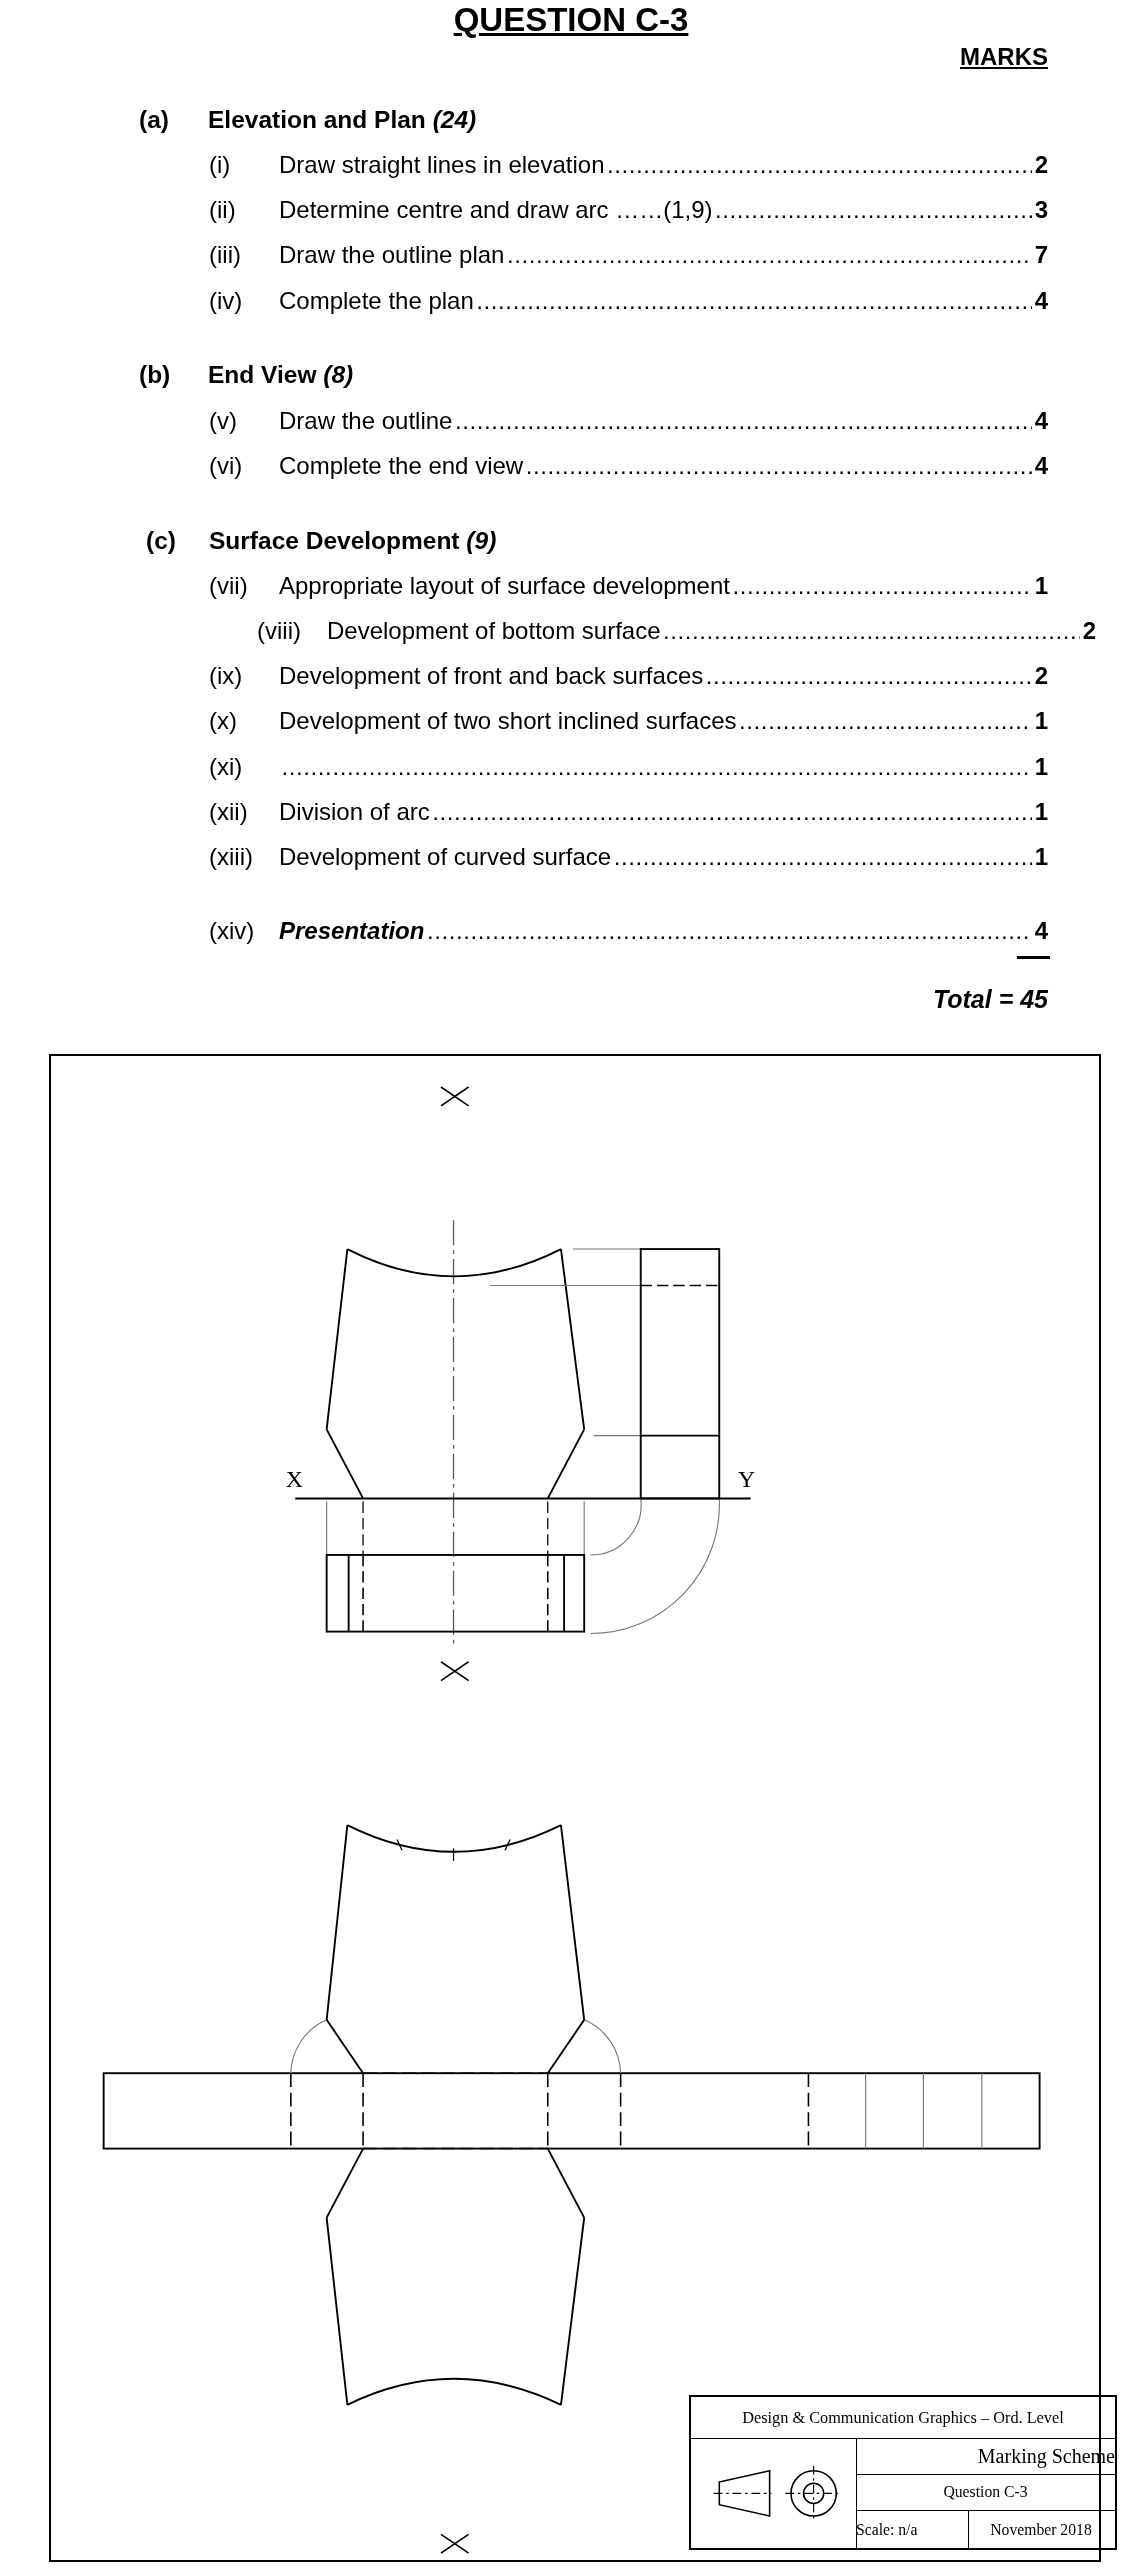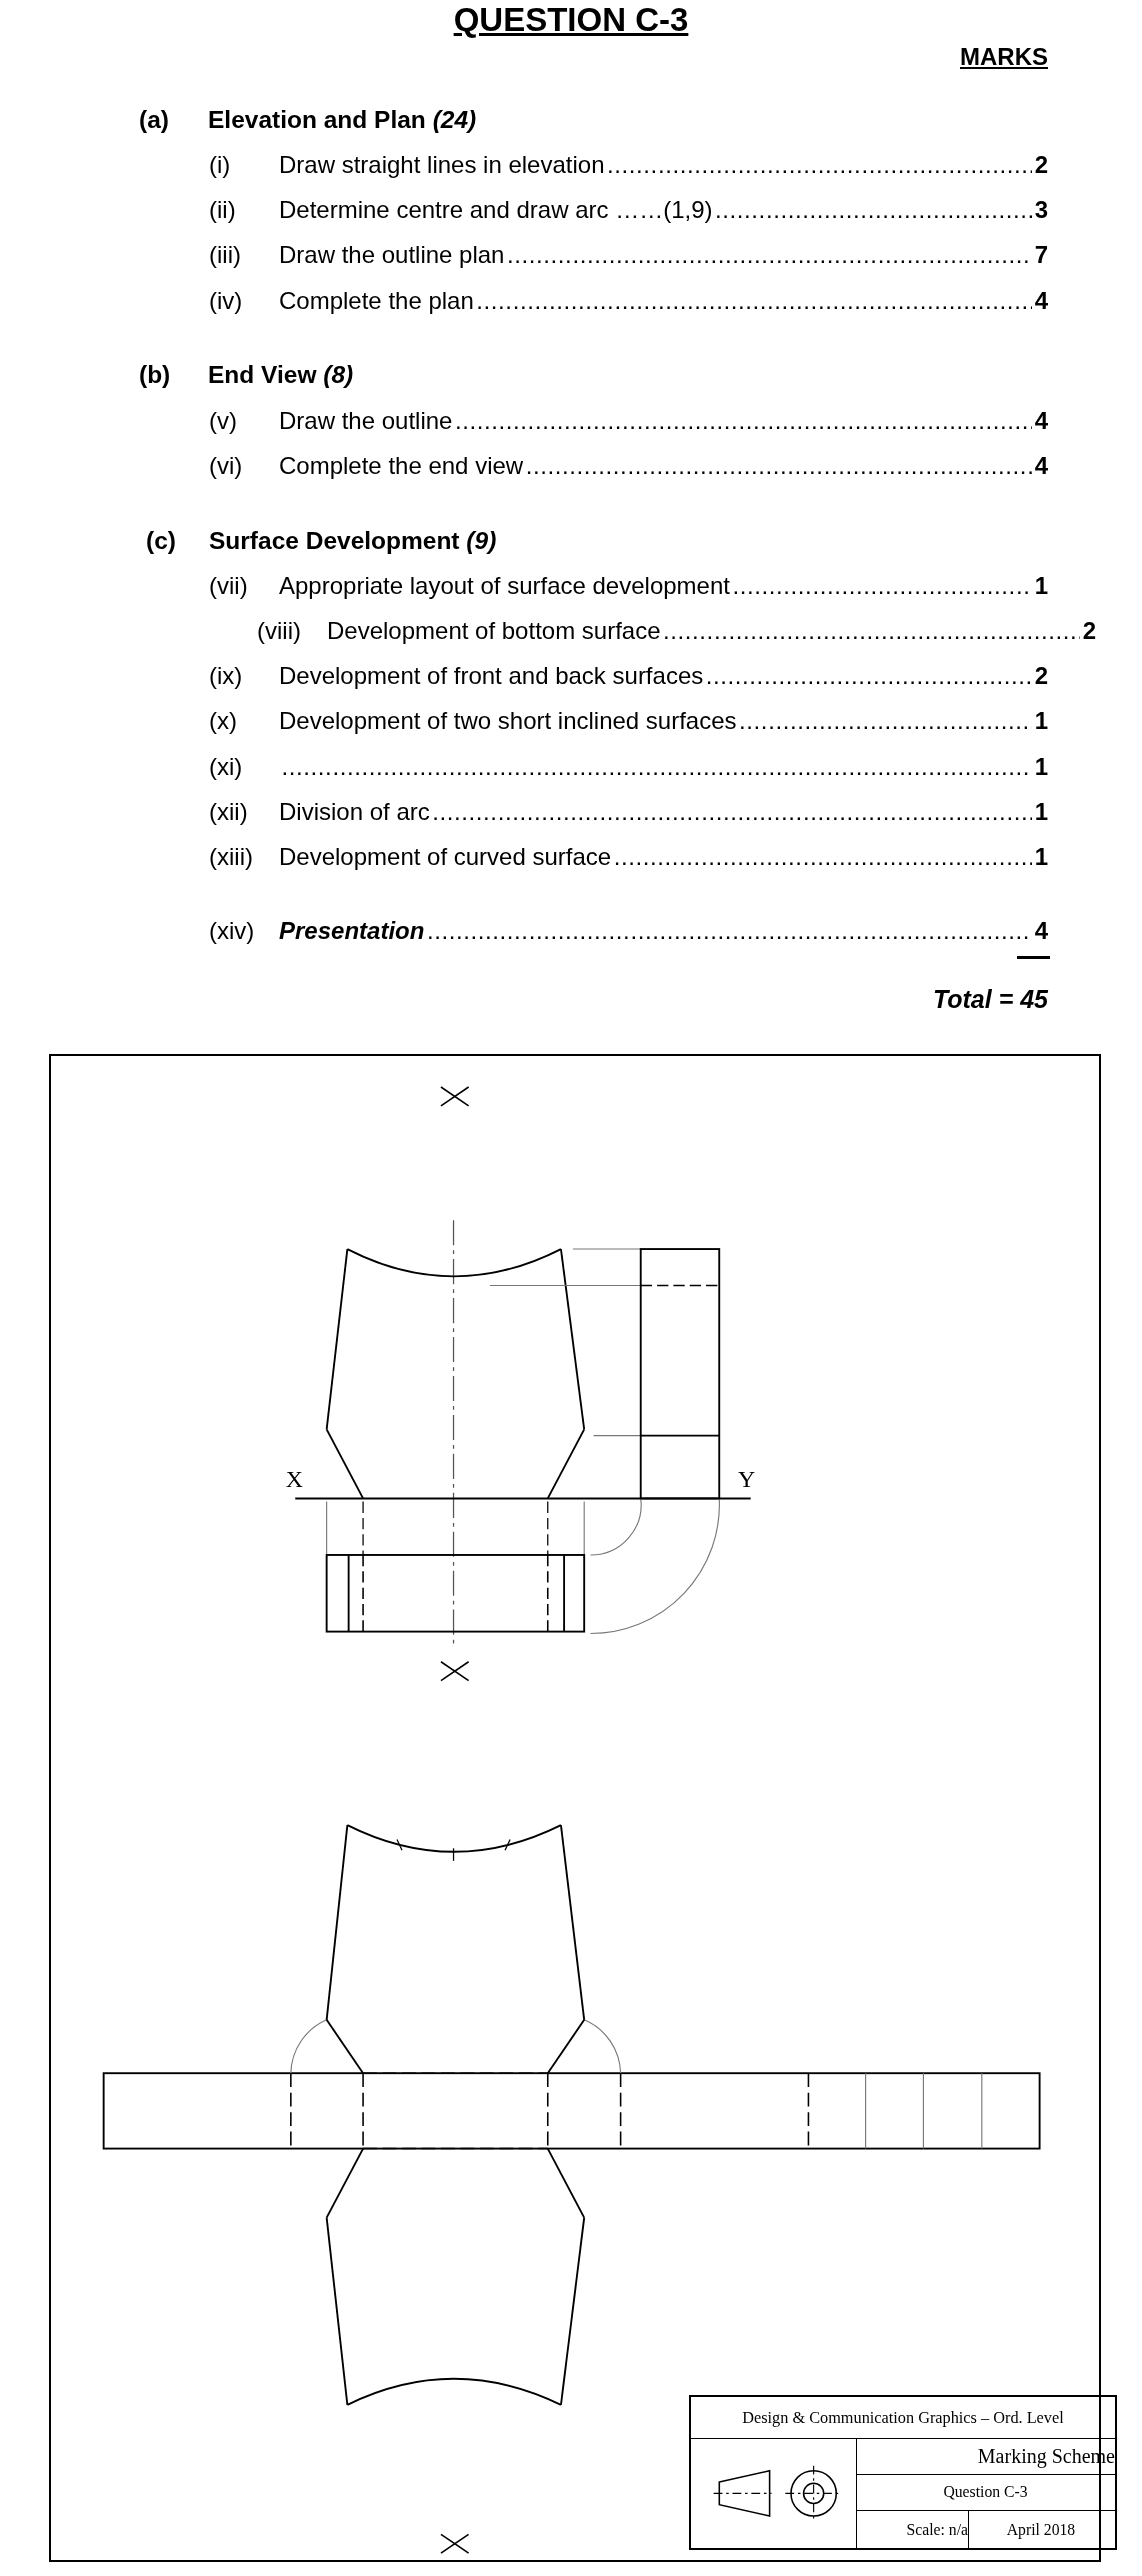--- a/index.html
+++ b/index.html
@@ -19,21 +19,21 @@
   .row.pres .desc { font-weight:bold; font-style:italic; }
   .total-line { position:absolute; top:956px; left:1017px; width:33px; border-top:3.1px solid #000; }
   .total { position:absolute; top:985px; right:94px; font-size:25px; font-weight:bold; font-style:italic; }
   .sheet { position:absolute; left:49px; top:1054px; width:1052px; height:1508px; border:2.5px solid #000; box-sizing:border-box; }
   svg.drw { position:absolute; left:0; top:0; }
   .tb { position:absolute; left:689px; top:2395px; width:428px; height:155px; border:2.5px solid #000; box-sizing:border-box; font-family:"Liberation Serif", serif; }
   .tb .hd { position:absolute; left:0; top:0; width:100%; height:41px; border-bottom:1.9px solid #000; text-align:center; line-height:41px; font-size:16.3px; }
   .tb .ico { position:absolute; left:0; top:41px; width:165px; height:111px; border-right:1.9px solid #000; }
   .tb .c1 { position:absolute; left:165px; top:41px; right:0; height:36px; border-bottom:1.9px solid #000; text-align:right; line-height:36px; font-size:20px; }
   .tb .c2 { position:absolute; left:165px; top:77px; right:0; height:36px; border-bottom:1.9px solid #000; text-align:center; line-height:36px; font-size:15.7px; }
-  .tb .c3 { position:absolute; left:165px; top:113px; width:112px; height:39px; border-right:1.9px solid #000; text-align:right; line-height:39px; font-size:15.7px; }
+  .tb .c3 { position:absolute; left:165px; top:113px; width:112px; height:39px; border-right:1.9px solid #000; text-align:left; line-height:39px; font-size:15.7px; }
   .tb .c4 { position:absolute; left:276px; top:113px; right:0; height:39px; text-align:center; line-height:39px; font-size:15.7px; }
 </style>
 </head>
 <body>
 
 <div class="title">QUESTION C-3</div>
 <div class="marks-hdr">MARKS</div>
 
 <div class="sec" style="top:106px;">
   <span class="lbl">(a)</span>
@@ -233,15 +233,15 @@
       <path d="M45 70 L125 52 L125 124 L45 106 Z"></path>
       <line x1="150" y1="88" x2="240" y2="88" stroke-dasharray="14,6,4,6" stroke-width="1.8"></line>
       <line x1="195" y1="44" x2="195" y2="132" stroke-dasharray="14,6,4,6" stroke-width="1.8"></line>
       <circle cx="195" cy="88" r="36"></circle>
       <circle cx="195" cy="88" r="16"></circle>
     </svg>
   </div>
   <div class="c1">Marking Scheme</div>
   <div class="c2">Question C-3</div>
   <div class="c3">Scale: n/a</div>
-  <div class="c4">April 2018</div>
+  <div class="c4">November 2018</div>
 </div>
 
 
 </body></html>

